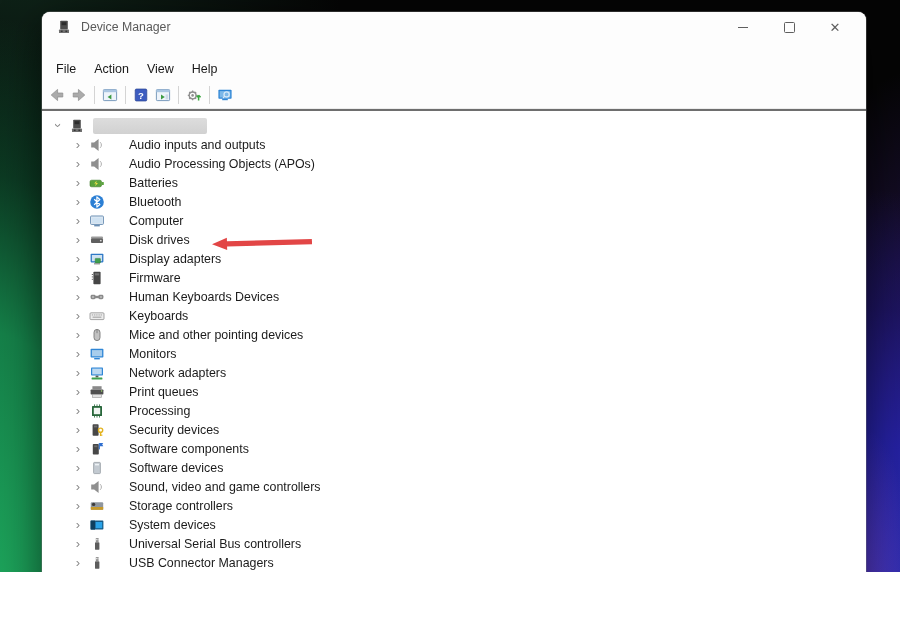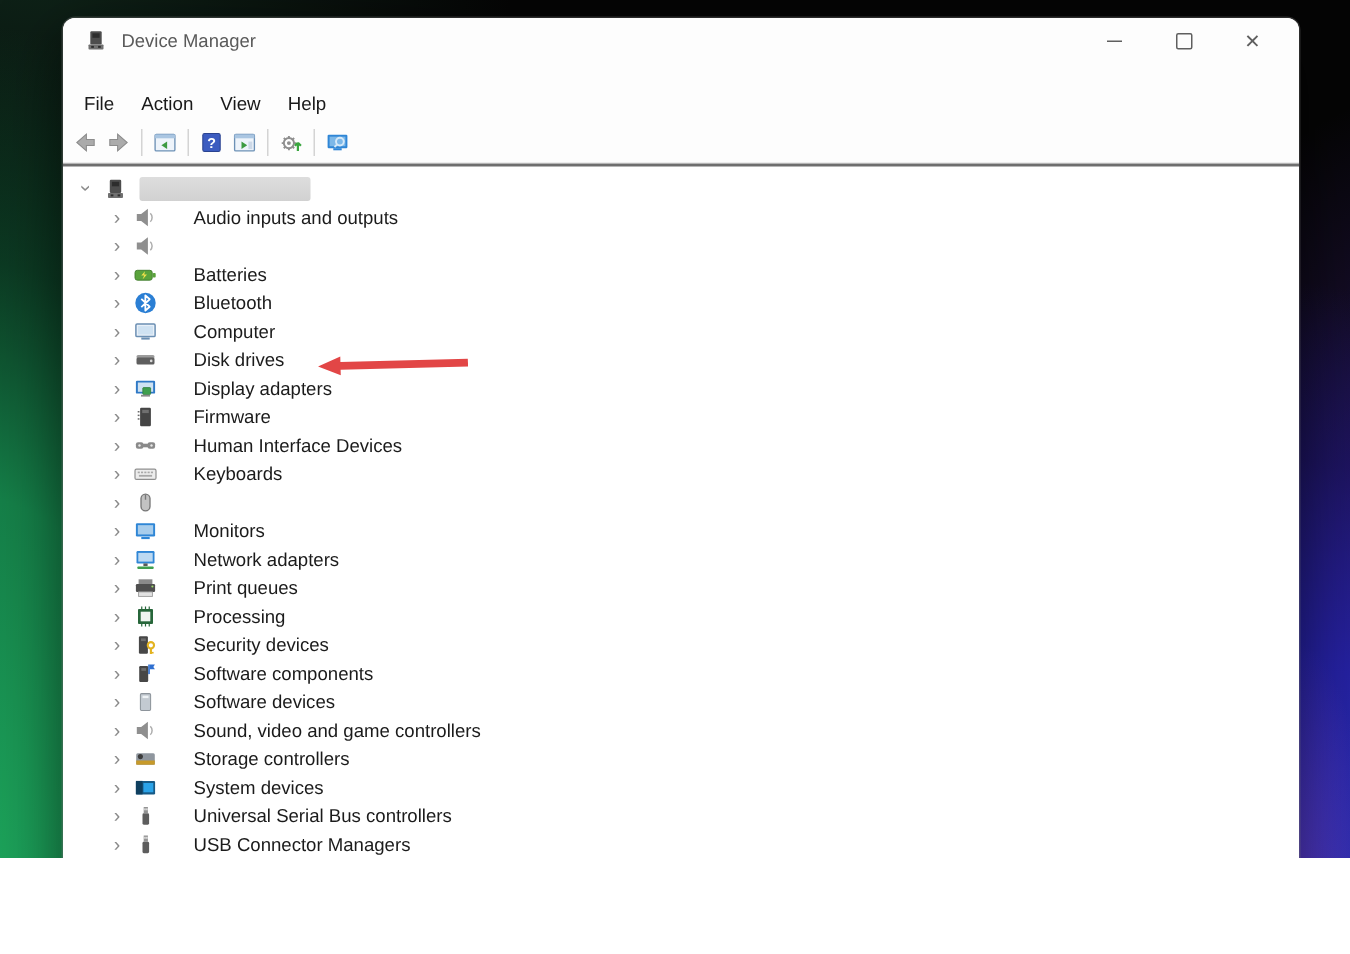--- a/index.html
+++ b/index.html
@@ -178,20 +178,21 @@
             <span class="t-label">Audio inputs and outputs</span>
           </div>
           <div class="tree-row">
             <span class="chev">›</span>
             <span class="t-icon">
               <svg width="16" height="16" viewBox="0 0 16 16" xmlns="http://www.w3.org/2000/svg">
                 <path d="M2.2 5.6h2.9L9.6 2.1v11.8L5.1 10.4H2.2z" fill="#8f8f8f"></path>
                 <path d="M11.2 5.2c1.6 1.5 1.6 4.1 0 5.6" stroke="#aeaeae" stroke-width="1" fill="none"></path>
               </svg>
             </span>
+            <span class="t-label">Audio Processing Objects (APOs)</span>
           </div>
           <div class="tree-row">
             <span class="chev">›</span>
             <span class="t-icon">
               <svg width="16" height="16" viewBox="0 0 16 16" xmlns="http://www.w3.org/2000/svg">
                 <rect x="1" y="5.2" width="11.5" height="6.6" rx="1.6" fill="#5aa33c" stroke="#3e7a2a" stroke-width="0.6"></rect>
                 <rect x="12.8" y="7" width="2" height="3" rx="0.6" fill="#5aa33c"></rect>
                 <path d="M7.6 5.8 5.2 8.6h1.9l-1.1 2.7 3-3.3H7.2z" fill="#f0e04a"></path>
               </svg>
             </span>
@@ -258,21 +259,21 @@
             <span class="chev">›</span>
             <span class="t-icon">
               <svg width="16" height="16" viewBox="0 0 16 16" xmlns="http://www.w3.org/2000/svg">
                 <rect x="1.6" y="5.8" width="5" height="4.4" rx="1.4" fill="#8a8a8a"></rect>
                 <rect x="9.4" y="5.8" width="5" height="4.4" rx="1.4" fill="#8a8a8a"></rect>
                 <rect x="5.8" y="6.8" width="4.4" height="2.4" fill="#8a8a8a"></rect>
                 <circle cx="4" cy="8" r="0.8" fill="#e8e8e8"></circle>
                 <circle cx="12" cy="8" r="0.8" fill="#e8e8e8"></circle>
               </svg>
             </span>
-            <span class="t-label">Human Interface Devices</span>
+            <span class="t-label">Human Keyboards Devices</span>
           </div>
           <div class="tree-row">
             <span class="chev">›</span>
             <span class="t-icon">
               <svg width="16" height="16" viewBox="0 0 16 16" xmlns="http://www.w3.org/2000/svg">
                 <rect x="1" y="4.8" width="14" height="6.8" rx="1" fill="#ececec" stroke="#8f8f8f" stroke-width="0.8"></rect>
                 <g fill="#a8a8a8">
                   <rect x="2.8" y="6.4" width="1.4" height="1.1"></rect>
                   <rect x="5" y="6.4" width="1.4" height="1.1"></rect>
                   <rect x="7.2" y="6.4" width="1.4" height="1.1"></rect>
@@ -285,20 +286,21 @@
             <span class="t-label">Keyboards</span>
           </div>
           <div class="tree-row">
             <span class="chev">›</span>
             <span class="t-icon">
               <svg width="16" height="16" viewBox="0 0 16 16" xmlns="http://www.w3.org/2000/svg">
                 <rect x="5" y="2.4" width="6" height="11.2" rx="3" fill="#c2c2c2" stroke="#787878" stroke-width="0.9"></rect>
                 <line x1="8" y1="2.8" x2="8" y2="6.2" stroke="#787878" stroke-width="0.9"></line>
               </svg>
             </span>
+            <span class="t-label">Mice and other pointing devices</span>
           </div>
           <div class="tree-row">
             <span class="chev">›</span>
             <span class="t-icon">
               <svg width="16" height="16" viewBox="0 0 16 16" xmlns="http://www.w3.org/2000/svg">
                 <rect x="1.6" y="2.8" width="12.8" height="8.8" rx="0.8" fill="#2f86d6"></rect>
                 <rect x="2.9" y="4.1" width="10.2" height="6.2" fill="#a8cdec"></rect>
                 <rect x="5.2" y="12" width="5.6" height="1.4" fill="#2f86d6"></rect>
               </svg>
             </span>

